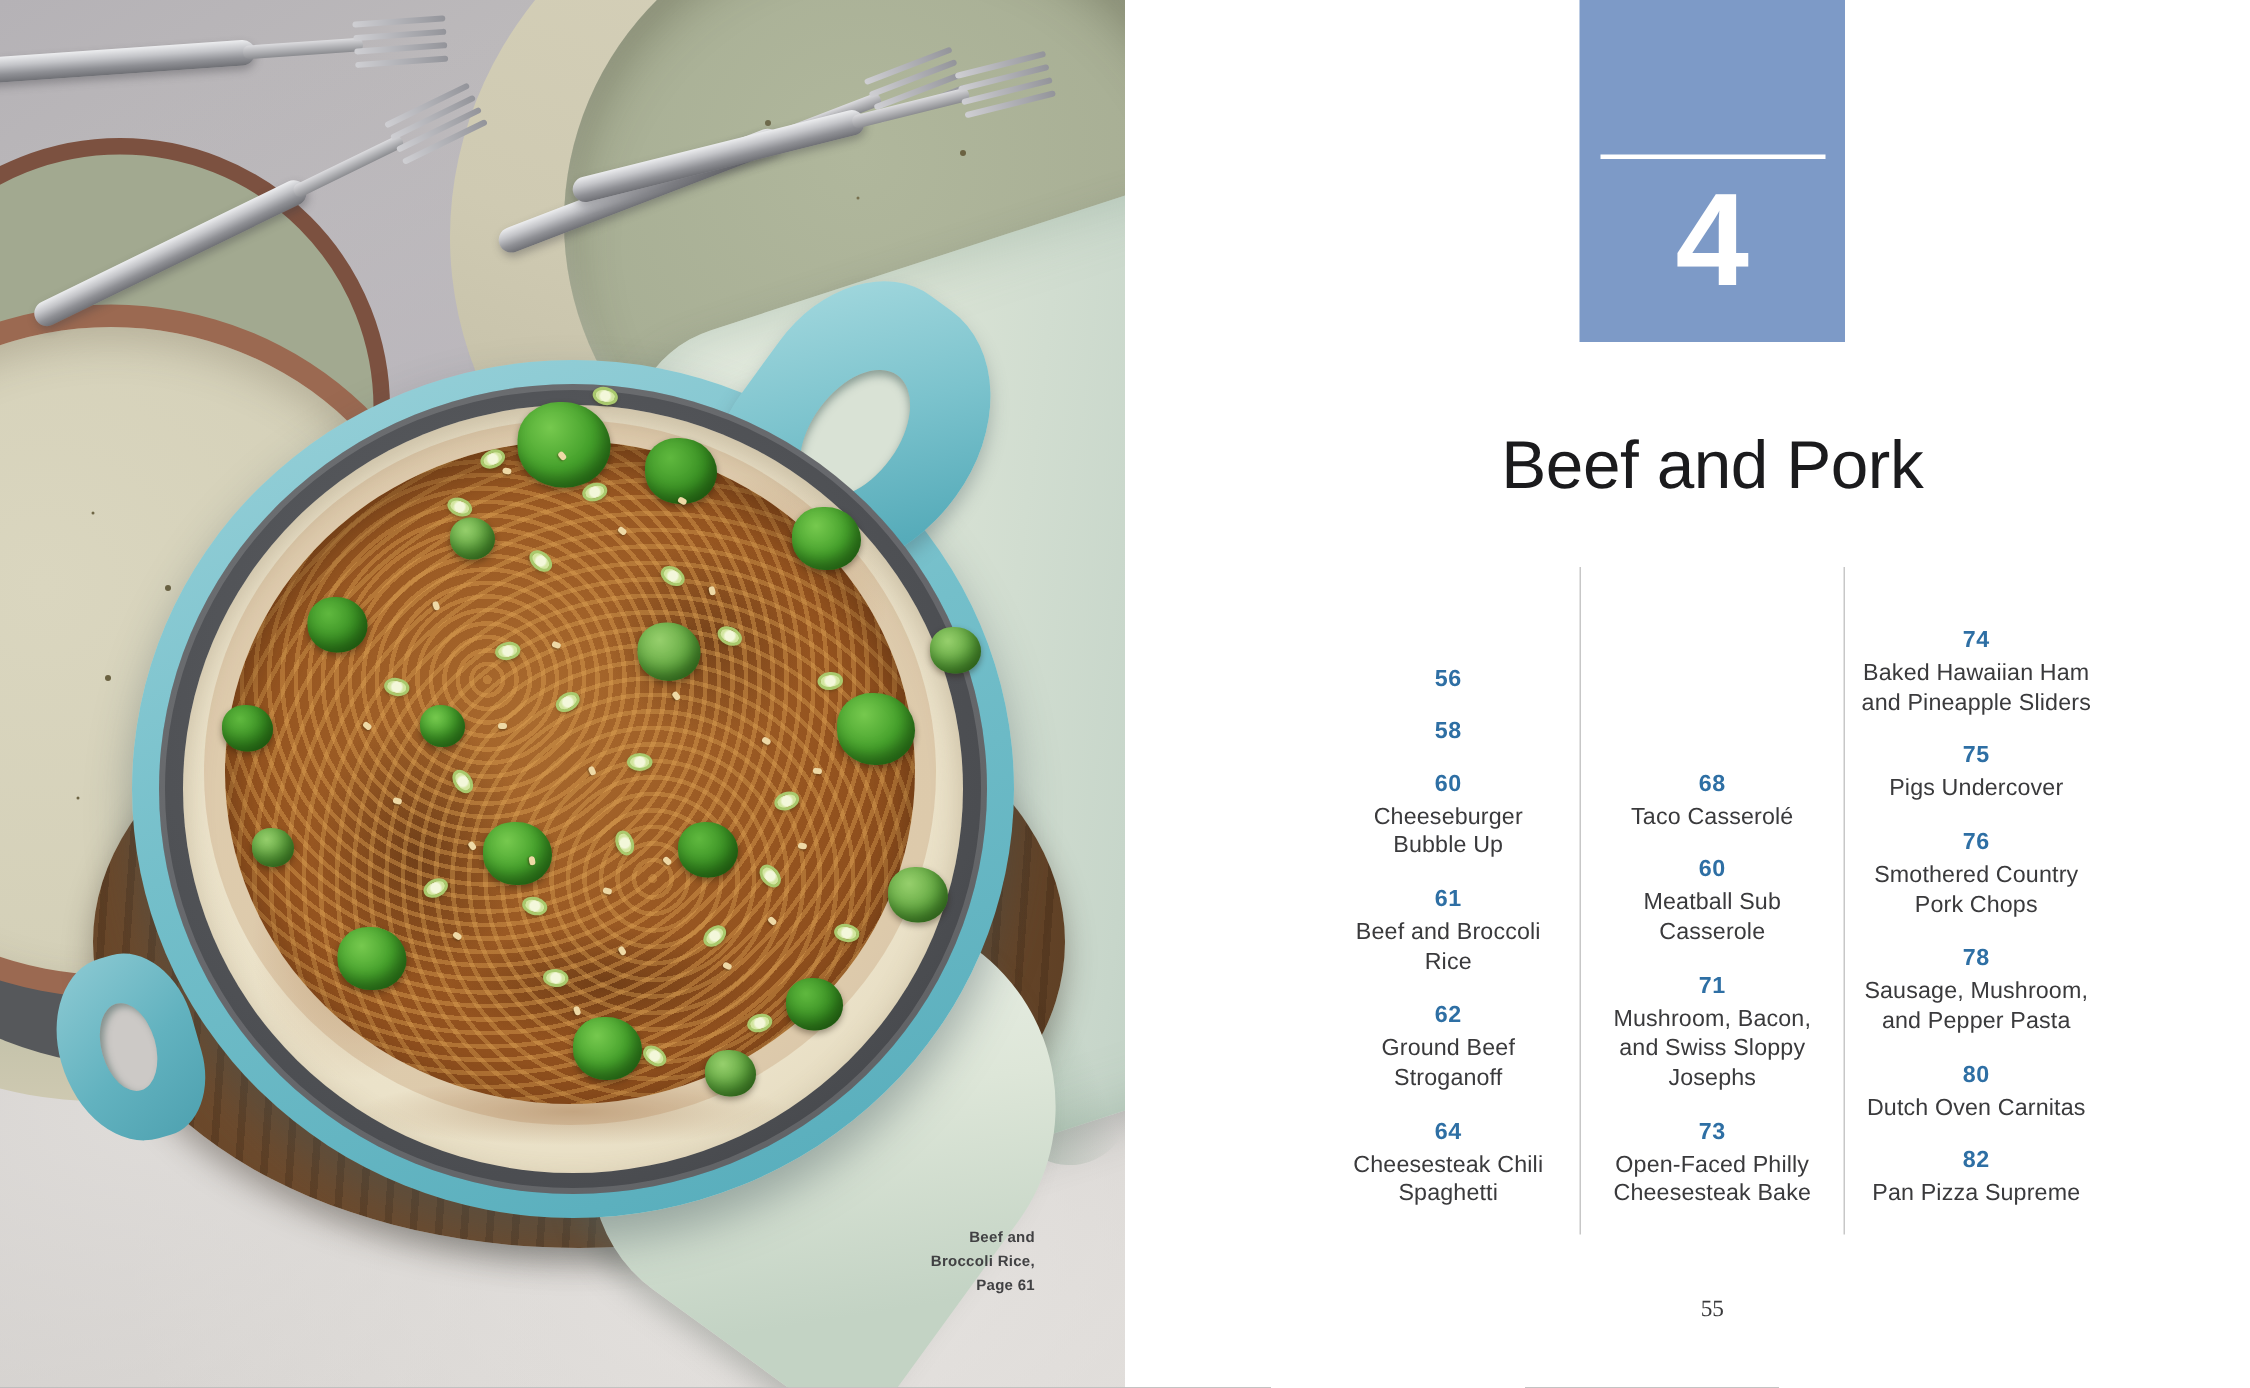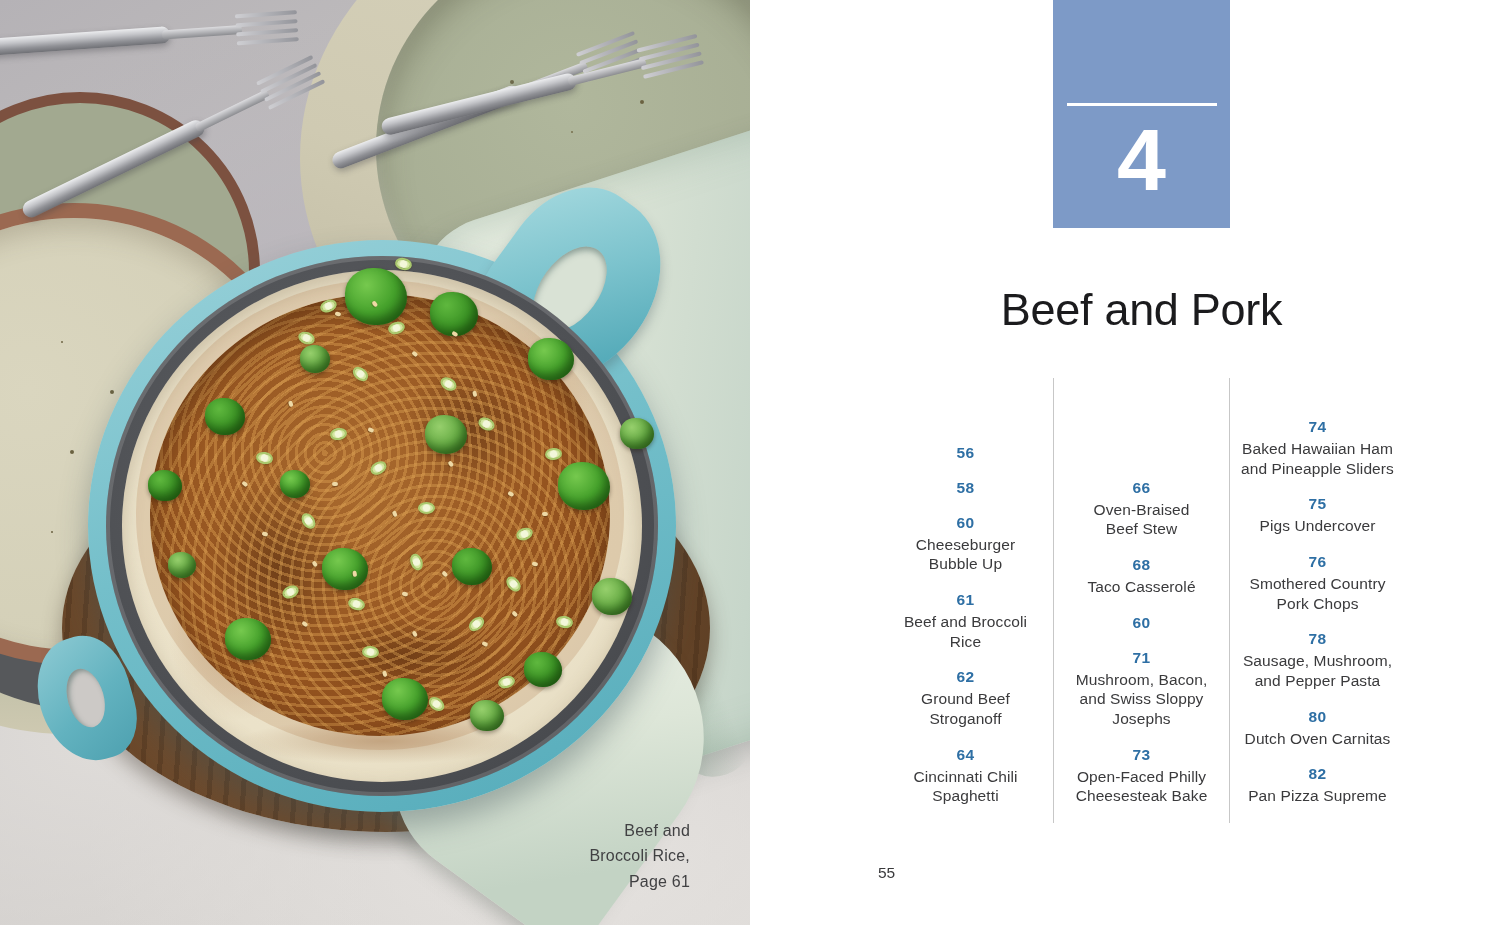--- a/index.html
+++ b/index.html
@@ -121,39 +121,39 @@
   .fl0{background:radial-gradient(circle at 35% 30%, #76c94e 0%, #46a22c 50%, #2d7d1c 85%);}
   .fl1{background:radial-gradient(circle at 35% 30%, #5fb83e 0%, #3a9224 55%, #256a14 90%);}
   .fl2{background:radial-gradient(circle at 35% 30%, #96cf6c 0%, #64aa42 55%, #437f28 90%);}
   .scal{position:absolute;width:17px;height:12px;border-radius:50%;border:2px solid #a9c96d;
     background:radial-gradient(circle, #f3f7da 0 40%, #d3e6a0 60% 100%);
     box-shadow:0 1px 2px rgba(60,50,10,.35);}
   .ses{position:absolute;width:6px;height:3.5px;border-radius:2px;background:#eed9a6;
     box-shadow:0 1px 1px rgba(60,40,10,.4);}
 
   #photo-caption{right:60px;top:818px;text-align:right;white-space:pre-line;
-    font-size:16px;line-height:1.58;color:var(--caption-color,#414143);letter-spacing:.2px;}
+    font-size:10px;line-height:1.58;color:var(--caption-color,#414143);letter-spacing:.2px;font-weight:bold;}
 
   
   #page-right{position:absolute;left:750px;top:0;width:750px;height:925px;background:var(--page-bg,#fff);}
   #content{position:absolute;left:128px;top:0;width:527px;height:925px;}
   #chapter-box{position:absolute;left:175px;top:0;width:177px;height:228px;
     background:var(--accent-blue,#7d9ac7);display:flex;flex-direction:column;align-items:center;}
   #chapter-rule{width:150px;height:3px;background:#fff;margin-top:103px;}
   #chapter-num{font-size:88px;font-weight:700;color:#fff;line-height:1;margin-top:10px;}
   #chapter-title{position:absolute;left:0;top:254px;width:527px;text-align:center;
     font-size:45px;font-weight:400;color:var(--title-color,#1b1b1d);letter-spacing:-.3px;}
   #toc{position:absolute;left:0;top:378px;width:527px;display:flex;align-items:flex-end;}
   .toc-col{width:175px;padding-top:12px;text-align:center;}
   .toc-divider{width:1px;height:445px;background:var(--divider-color,#c7c7c7);}
   .entry{margin-bottom:17px;}
   .pnum{font-size:15.5px;font-weight:700;color:var(--number-blue,#2e6fa4);margin-bottom:3px;letter-spacing:.4px;}
   .ptitle{font-size:15.5px;color:var(--text-color,#3a3a3c);line-height:1.27;white-space:pre-line;letter-spacing:.1px;}
-  #folio{position:absolute;left:0;top:864px;width:527px;
-    font-size:15.5px;color:var(--text-color,#3a3a3c);}
+  #folio{position:absolute;left:0;top:864px;width:527px;text-align:center;
+    font-size:15.5px;color:var(--text-color,#3a3a3c);font-family:Liberation Serif, serif;}
 </style>
 </head>
 <body>
 
 <div id="spread">
 
   <div id="photo">
     <div class="abs lid"></div>
 
     <div class="abs bowl-under"></div>
@@ -321,37 +321,34 @@
               <div class="ptitle">Beef and Broccoli
 Rice</div>
             </div>
             <div class="entry">
               <div class="pnum">62</div>
               <div class="ptitle">Ground Beef
 Stroganoff</div>
             </div>
             <div class="entry">
               <div class="pnum">64</div>
-              <div class="ptitle">Cincinnati Chili
+              <div class="ptitle">Cheesesteak Chili
 Spaghetti</div>
             </div>
           </div>
         <div class="toc-divider"></div>
         <div class="toc-col">
             <div class="entry">
-              <div class="pnum">66</div>
-              <div class="ptitle">Oven-Braised
-Beef Stew</div>
-            </div>
-            <div class="entry">
               <div class="pnum">68</div>
               <div class="ptitle">Taco Casserolé</div>
             </div>
             <div class="entry">
               <div class="pnum">60</div>
+              <div class="ptitle">Meatball Sub
+Casserole</div>
             </div>
             <div class="entry">
               <div class="pnum">71</div>
               <div class="ptitle">Mushroom, Bacon,
 and Swiss Sloppy
 Josephs</div>
             </div>
             <div class="entry">
               <div class="pnum">73</div>
               <div class="ptitle">Open-Faced Philly

